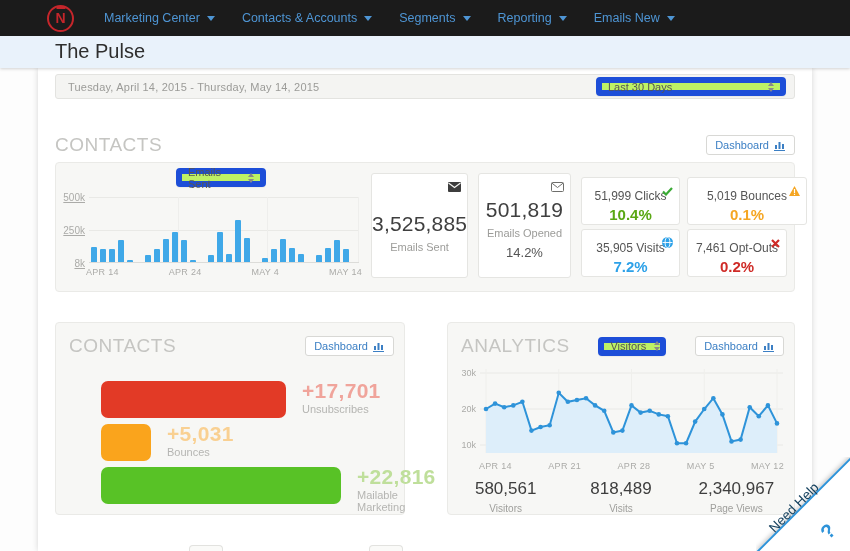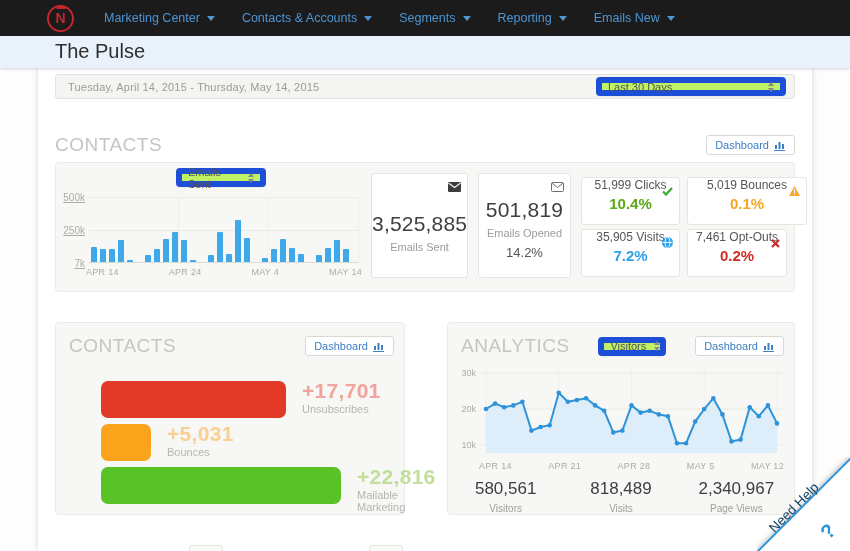--- a/index.html
+++ b/index.html
@@ -70,21 +70,21 @@
   .bar-xlabels { position:absolute; left:30px; top:104px; width:276px; display:flex;
                  justify-content:space-between; font-size:9px; color:#ababa8; letter-spacing:0.3px; }
 
   
   .card { position:absolute; background:#fff; border:1px solid #e5e5e2; border-radius:3px;
           text-align:center; }
   .icon-tr { position:absolute; top:4px; right:6px; }
   .big-num { font-size:21px; color:#3f3f3f; letter-spacing:0.2px; }
   .card-label { font-size:11px; color:#9c9c99; margin-top:5px; }
   .card-rate { font-size:13px; color:#555; margin-top:6px; }
-  .mini-label { font-size:12px; color:#555; }
+  .mini-label { font-size:12px; color:#555; margin-top:11px; }
   .mini-rate { font-size:15px; font-weight:bold; margin-top:3px; }
 
   
   .panel { position:absolute; top:254px; height:193px; background:#f7f7f5;
            border:1px solid #eaeae7; border-radius:4px; }
   .contacts-panel { left:17px; width:350px; }
   .analytics-panel { left:409px; width:348px; }
   .panel-header { position:absolute; top:12px; left:13px; right:10px; display:flex;
                   justify-content:space-between; align-items:center; }
 
@@ -186,21 +186,21 @@
   <div class="campaigns-panel">
     <div class="select metric-select">
       <span>Emails Sent</span>
       <span class="stepper">
           <i class="up"></i>
           <i class="dn"></i>
         </span>
     </div>
 
     <div id="bar-ylabels">
-        <span style="top: 95px;">7k</span>
+        <span style="top: 95px;">8k</span>
         <span style="top: 62px;">250k</span>
         <span style="top: 29px;">500k</span>
       </div>
     <div class="bar-plot">
       <div class="hgrid" style="top:0"></div>
       <div class="hgrid" style="top:33px"></div>
       <div class="vgrid" style="left:33%"></div>
       <div class="vgrid" style="left:66%"></div>
       <div class="vgrid" style="right:0"></div>
       <div class="bars" id="bars">

